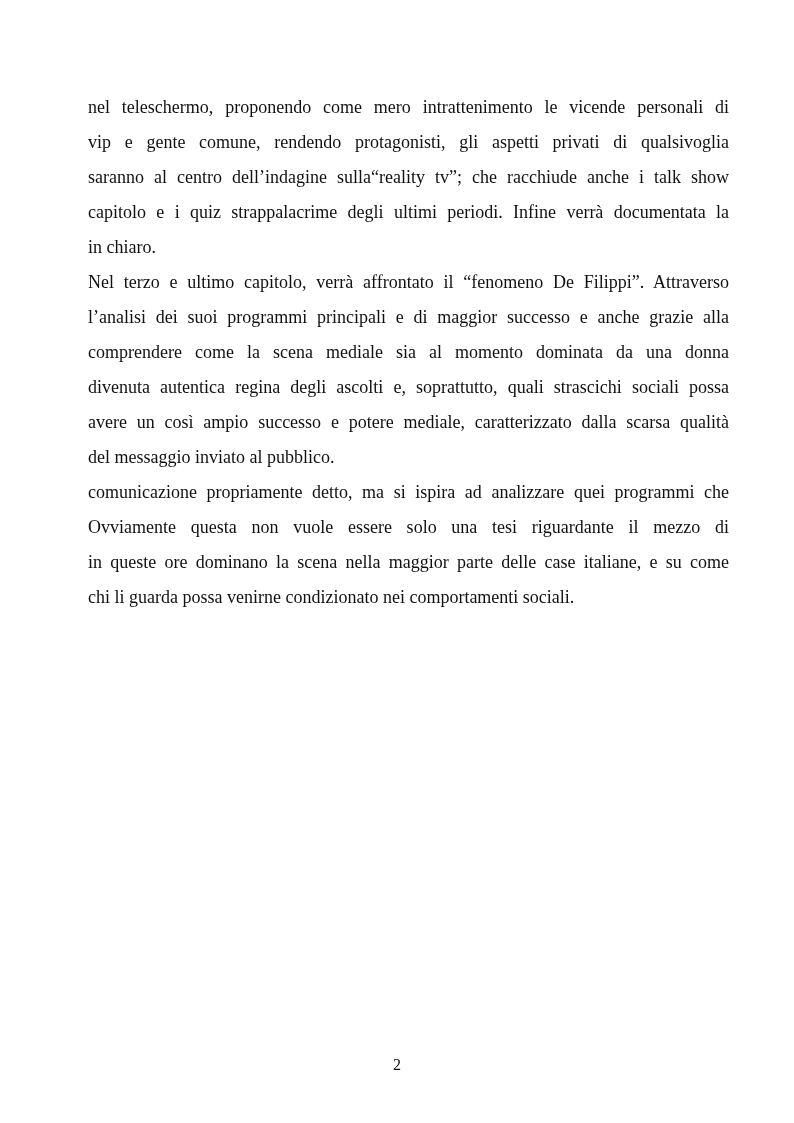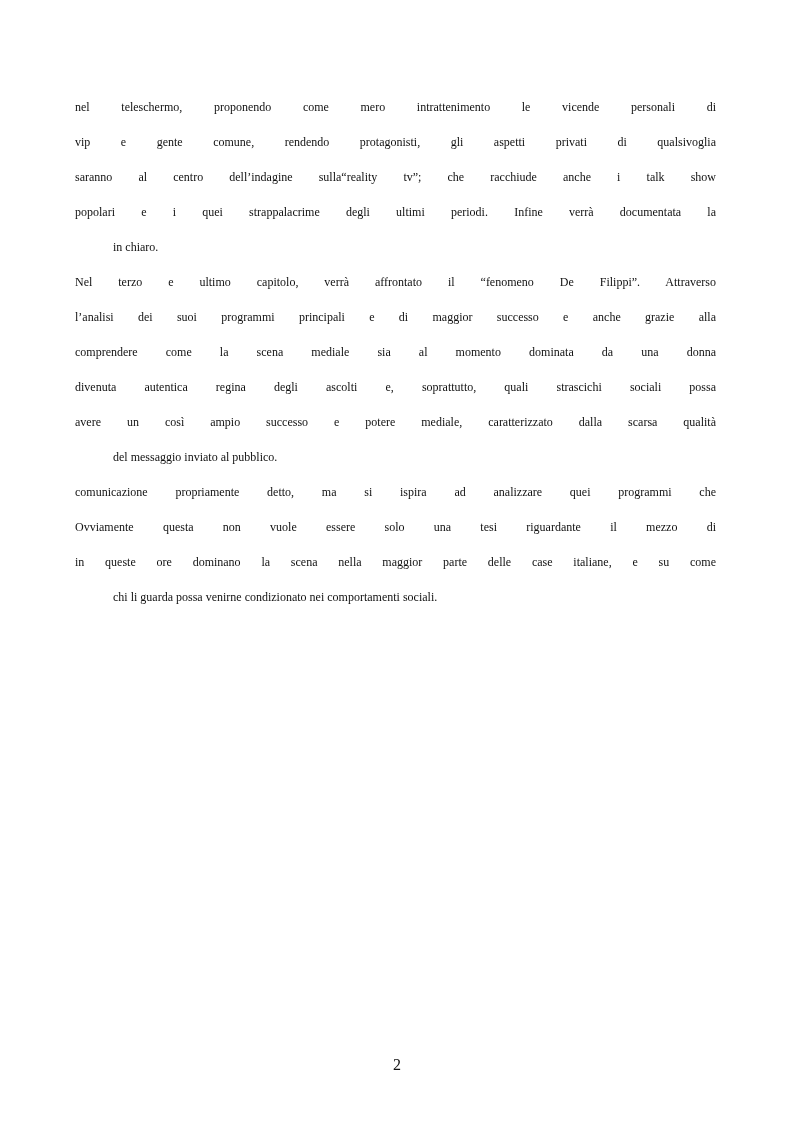--- a/index.html
+++ b/index.html
@@ -18,57 +18,56 @@
     .page {
       position: absolute;
       left: 0;
       top: 0;
       width: 794px;
       height: 1123px;
       background: #ffffff;
     }
     .body-text {
       position: absolute;
-      left: 75px;
+      left: 88px;
       top: 90px;
       width: 641px;
-      font-size: 12px;
+      font-size: 18px;
       line-height: 35px;
       text-align: justify;
     }
     .line {
       display: block;
       height: 35px;
       white-space: nowrap;
       text-align: justify;
       text-align-last: justify;
     }
     .line.last {
       text-align-last: left;
-      margin-left: 38px;
     }
     .page-number {
       position: absolute;
       left: 0;
       width: 794px;
       top: 1056px;
       text-align: center;
       font-size: 16px;
     }
   </style>
 </head>
 <body>
 
 <div class="page">
   <div class="body-text">
 
     <span class="line">nel teleschermo, proponendo come mero intrattenimento le vicende personali di</span>
     <span class="line">vip e gente comune, rendendo protagonisti, gli aspetti privati di qualsivoglia</span>
     <span class="line">saranno al centro dell’indagine sulla“reality tv”; che racchiude anche i talk show</span>
-    <span class="line">popolari e i quei strappalacrime degli ultimi periodi. Infine verrà documentata la</span>
+    <span class="line">capitolo e i quiz strappalacrime degli ultimi periodi. Infine verrà documentata la</span>
     <span class="line last">in chiaro.</span>
 
     <span class="line">Nel terzo e ultimo capitolo, verrà affrontato il “fenomeno De Filippi”. Attraverso</span>
     <span class="line">l’analisi dei suoi programmi principali e di maggior successo e anche grazie alla</span>
     <span class="line">comprendere come la scena mediale sia al momento dominata da una donna</span>
     <span class="line">divenuta autentica regina degli ascolti e, soprattutto, quali strascichi sociali possa</span>
     <span class="line">avere un così ampio successo e potere mediale, caratterizzato dalla scarsa qualità</span>
     <span class="line last">del messaggio inviato al pubblico.</span>
 
     <span class="line">comunicazione propriamente detto, ma si ispira ad analizzare quei programmi che</span>

